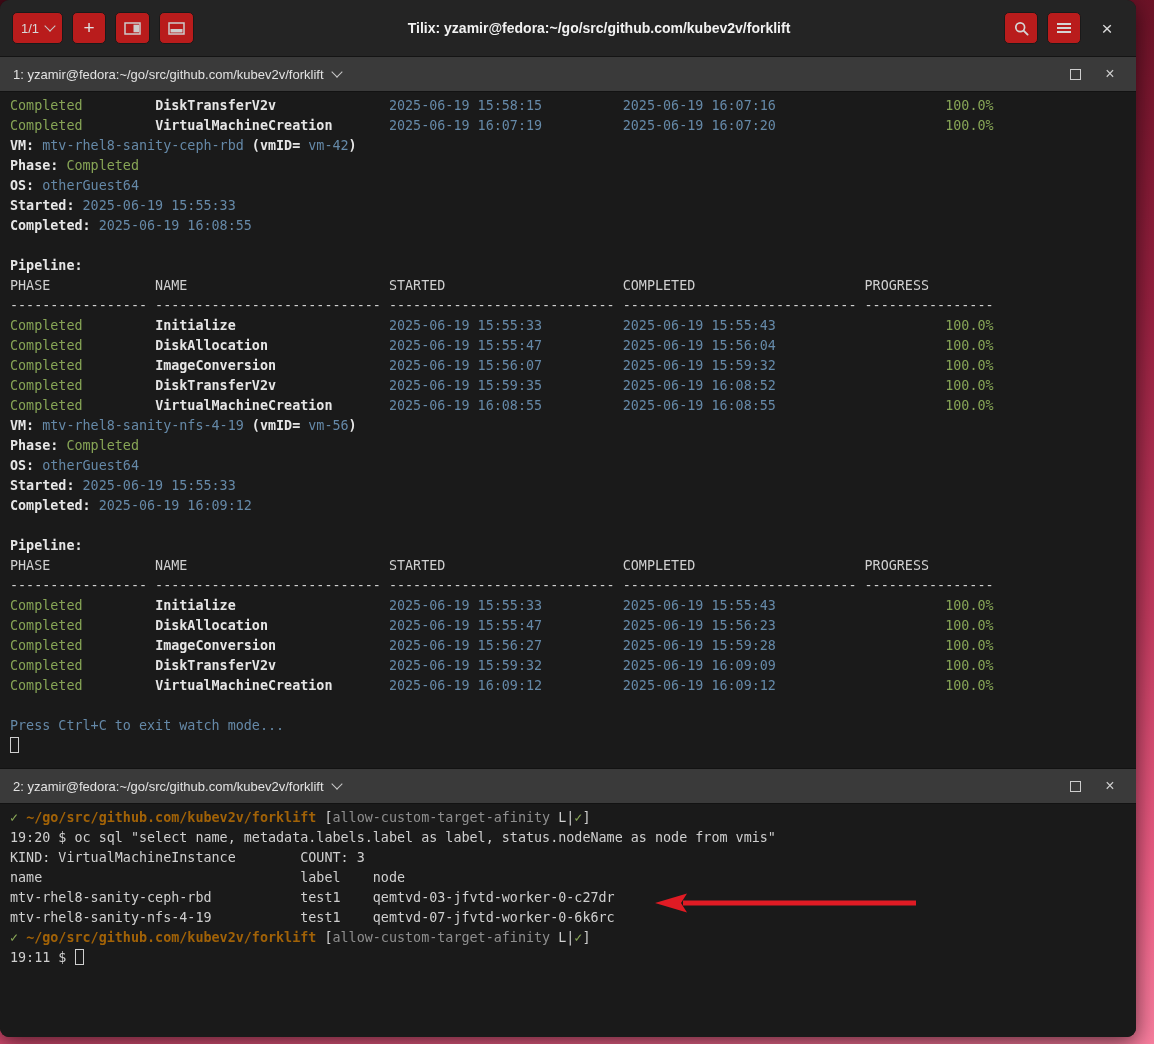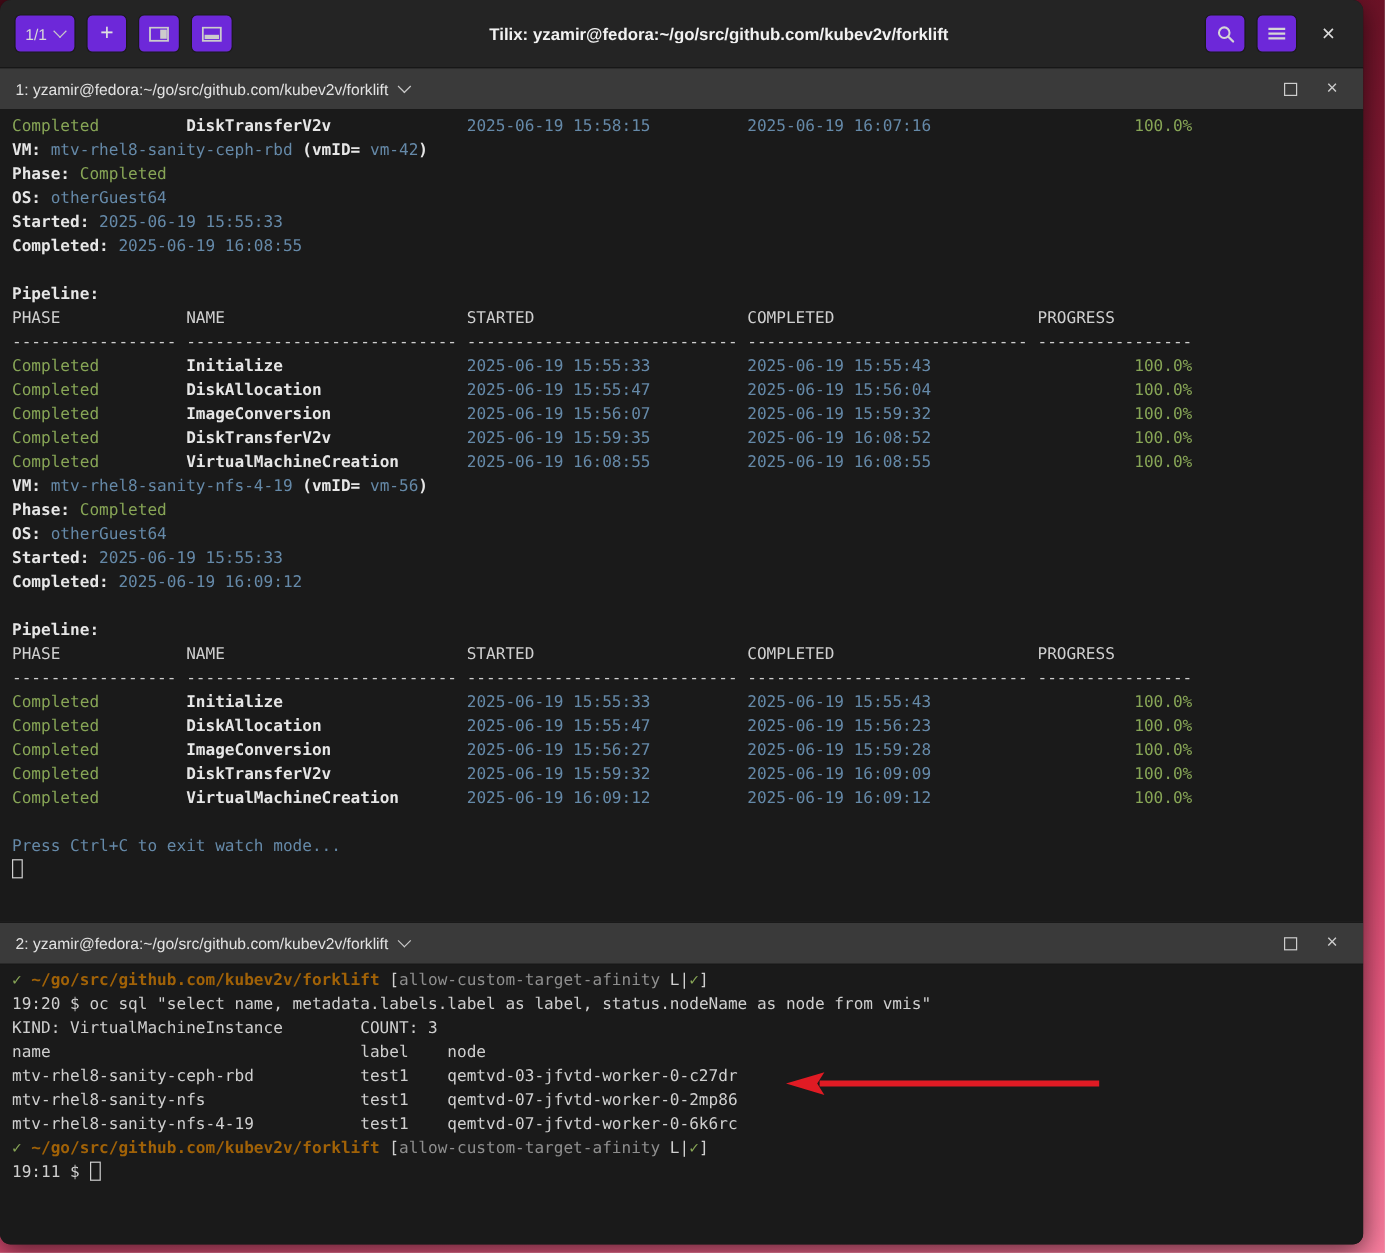--- a/index.html
+++ b/index.html
@@ -15,21 +15,21 @@
     box-shadow:0 6px 22px rgba(0,0,0,.6);
   }
   
   .headerbar{
     height:56px;flex:none;background:#242424;border-bottom:1px solid #141414;
     display:flex;align-items:center;padding:0 12px;gap:8px;
   }
   .hb-group{display:flex;align-items:center;gap:9px;}
   .hb-btn{
     height:32px;min-width:34px;padding:0 8px;
-    background:#6d28d9;border:1px solid #1a1a1a;border-radius:5px;
+    background:#b91c1c;border:1px solid #1a1a1a;border-radius:5px;
     color:#d8d8d8;display:flex;align-items:center;justify-content:center;gap:7px;
     font:13px "Liberation Sans",sans-serif;cursor:pointer;
   }
   .hb-btn svg{display:block;}
   .hb-plain{background:transparent;border:none;}
   .hb-title{
     flex:1;text-align:center;color:#f2f2f2;font-weight:bold;font-size:14px;
     white-space:nowrap;overflow:hidden;text-overflow:ellipsis;padding:0 6px;
   }
   .plus-glyph{font-size:19px;line-height:1;color:#e0e0e0;margin-top:-2px;}
@@ -130,20 +130,21 @@
     <button class="pt-btn">
       <span class="maxbox"></span>
     </button>
     <button class="pt-btn">
       <span>×</span>
     </button>
   </div>
 
   <div class="term term1" id="term1">
       <div class="tline"><span class="c-g">Completed         </span><span class="c-bw">DiskTransferV2v              </span><span class="c-b">2025-06-19 15:58:15          </span><span class="c-b">2025-06-19 16:07:16                     </span><span class="c-g">100.0%</span></div>
+      <div class="tline"><span class="c-g">Completed         </span><span class="c-bw">VirtualMachineCreation       </span><span class="c-b">2025-06-19 16:07:19          </span><span class="c-b">2025-06-19 16:07:20                     </span><span class="c-g">100.0%</span></div>
       <div class="tline"><span class="c-bw">VM: </span><span class="c-b">mtv-rhel8-sanity-ceph-rbd</span><span class="c-bw"> (vmID= </span><span class="c-b">vm-42</span><span class="c-bw">)</span></div>
       <div class="tline"><span class="c-bw">Phase: </span><span class="c-g">Completed</span></div>
       <div class="tline"><span class="c-bw">OS: </span><span class="c-b">otherGuest64</span></div>
       <div class="tline"><span class="c-bw">Started: </span><span class="c-b">2025-06-19 15:55:33</span></div>
       <div class="tline"><span class="c-bw">Completed: </span><span class="c-b">2025-06-19 16:08:55</span></div>
       <div class="tline"><span class="c-w"> </span></div>
       <div class="tline"><span class="c-bw">Pipeline:</span></div>
       <div class="tline"><span class="c-w">PHASE             NAME                         STARTED                      COMPLETED                     PROGRESS</span></div>
       <div class="tline"><span class="c-w">----------------- ---------------------------- ---------------------------- ----------------------------- ----------------</span></div>
       <div class="tline"><span class="c-g">Completed         </span><span class="c-bw">Initialize                   </span><span class="c-b">2025-06-19 15:55:33          </span><span class="c-b">2025-06-19 15:55:43                     </span><span class="c-g">100.0%</span></div>
@@ -181,21 +182,20 @@
       <span>×</span>
     </button>
   </div>
 
   <div class="term term2" id="term2">
       <div class="tline"><span class="c-g">✓ </span><span class="c-gb">~/go/src/github.com/kubev2v/forklift</span><span class="c-w"> [</span><span class="c-d">allow-custom-target-afinity</span><span class="c-w"> L|</span><span class="c-g">✓</span><span class="c-w">]</span></div>
       <div class="tline"><span class="c-w">19:20 $ </span><span class="c-w">oc sql "select name, metadata.labels.label as label, status.nodeName as node from vmis"</span></div>
       <div class="tline"><span class="c-w">KIND: VirtualMachineInstance        COUNT: 3 </span></div>
       <div class="tline"><span class="c-w">name                                label    node</span></div>
       <div class="tline"><span class="c-w">mtv-rhel8-sanity-ceph-rbd           test1    qemtvd-03-jfvtd-worker-0-c27dr</span></div>
-      <div class="tline"><span class="c-w">mtv-rhel8-sanity-nfs                test1    qemtvd-07-jfvtd-worker-0-2mp86</span></div>
       <div class="tline"><span class="c-w">mtv-rhel8-sanity-nfs-4-19           test1    qemtvd-07-jfvtd-worker-0-6k6rc</span></div>
       <div class="tline"><span class="c-g">✓ </span><span class="c-gb">~/go/src/github.com/kubev2v/forklift</span><span class="c-w"> [</span><span class="c-d">allow-custom-target-afinity</span><span class="c-w"> L|</span><span class="c-g">✓</span><span class="c-w">]</span></div>
       <div class="tline"><span class="c-w">19:11 $ </span><span class="cursor"></span></div>
     </div>
 
 </div>
 
 <svg class="arrow-svg" viewBox="0 0 272 28">
   <line x1="33" y1="14" x2="266" y2="14" stroke-width="5" stroke="#e01b24"></line>
   <polygon points="5,14 37,4.5 31,14 37,23.5" fill="#e01b24"></polygon>

